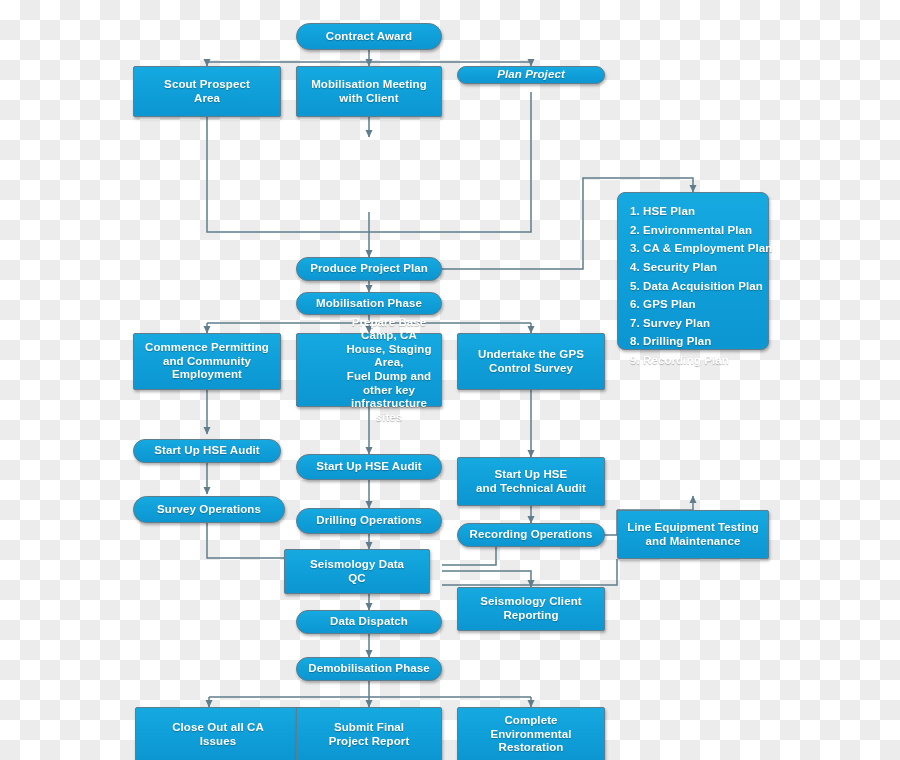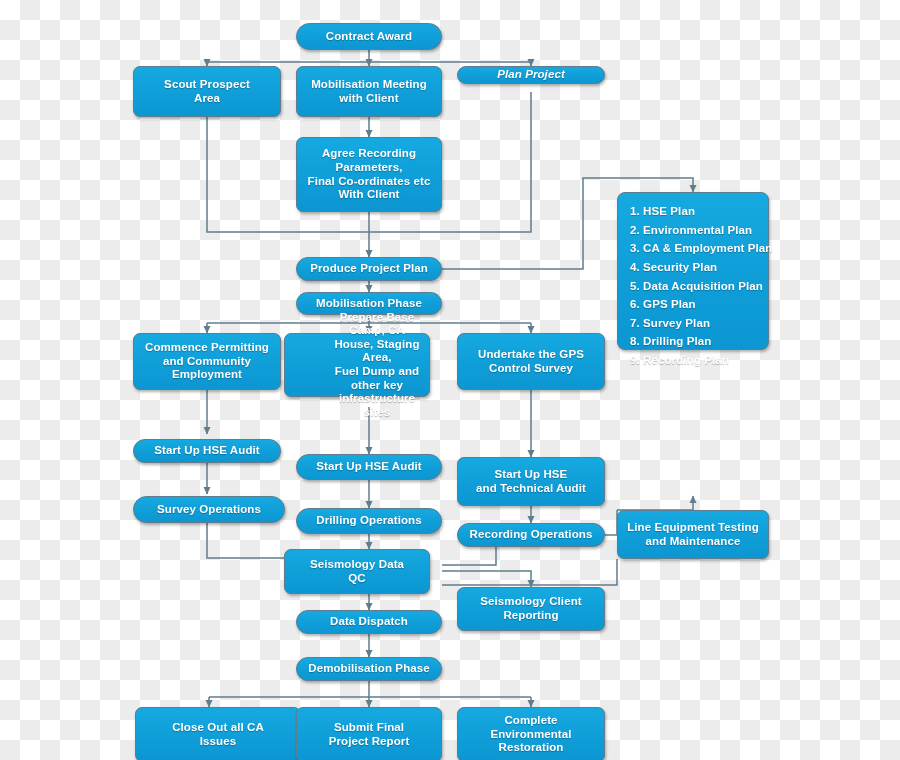--- a/index.html
+++ b/index.html
@@ -27,21 +27,21 @@
     align-items:center;
     justify-content:center;
     text-align:center;
     line-height:1.18;
     letter-spacing:.1px;
     text-shadow:0 1px 1px rgba(0,0,0,.28);
     box-shadow:1px 2px 3px rgba(0,0,0,.30);
     background-image:linear-gradient(to bottom,#16a9e0 0%,#0f9ed8 55%,#0c96d2 100%);
   }
   .pill{border-radius:14px;font-size:11.5px;padding:0 8px;}
-  .rect{border-radius:7px;font-size:11.5px;padding:0 8px;}
+  .rect{border-radius:2px;font-size:11.5px;padding:0 8px;}
   .listbox{
     border-radius:8px;
     display:block;
     text-align:left;
     padding:9px 12px;
     font-size:11.5px;
     font-weight:bold;
     line-height:1.62;
   }
   .listbox div{white-space:nowrap;}
@@ -121,39 +121,38 @@
       <path d="M531,677 L531,687" marker-end="url(#arr)"></path>
     </g>
   </svg>
 
   <div class="node pill" style="left:296px;top:3px;width:146px;height:27px;">Contract Award</div>
 
   <div class="node rect" style="left:133px;top:46px;width:148px;height:51px;">Scout Prospect<br>Area</div>
   <div class="node rect" style="left:296px;top:46px;width:146px;height:51px;">Mobilisation Meeting<br>with Client</div>
   <div class="node pill" style="left:457px;top:46px;width:148px;height:18px;font-style:italic;">Plan Project</div>
 
-  <div class="node rect" style="left:296px;top:117px;width:146px;height:75px;">Agree Recording<br>Parameters,<br>Final Co-ordinates etc<br>With Client</div>
 
   <div class="node listbox" style="left:617px;top:172px;width:152px;height:158px;">
     <div>1. HSE Plan</div>
     <div>2. Environmental Plan</div>
     <div>3. CA &amp; Employment Plan</div>
     <div>4. Security Plan</div>
     <div>5. Data Acquisition Plan</div>
     <div>6. GPS Plan</div>
     <div>7. Survey Plan</div>
     <div>8. Drilling Plan</div>
     <div>9. Recording Plan</div>
   </div>
 
   <div class="node pill" style="left:296px;top:237px;width:146px;height:24px;">Produce Project Plan</div>
   <div class="node pill" style="left:296px;top:272px;width:146px;height:23px;">Mobilisation Phase</div>
 
   <div class="node rect" style="left:133px;top:313px;width:148px;height:57px;">Commence Permitting<br>and Community<br>Employment</div>
-  <div class="node rect" style="left:284px;top:313px;width:146px;height:64px;padding-left:48px;">Prepare Base Camp, CA<br>House, Staging Area,<br>Fuel Dump and other key<br>infrastructure sites</div>
+  <div class="node rect" style="left:296px;top:313px;width:146px;height:74px;padding-left:48px;">Prepare Base Camp, CA<br>House, Staging Area,<br>Fuel Dump and other key<br>infrastructure sites</div>
   <div class="node rect" style="left:457px;top:313px;width:148px;height:57px;">Undertake the GPS<br>Control Survey</div>
 
   <div class="node pill" style="left:133px;top:419px;width:148px;height:24px;">Start Up HSE Audit</div>
   <div class="node pill" style="left:296px;top:434px;width:146px;height:26px;">Start Up HSE Audit</div>
   <div class="node rect" style="left:457px;top:437px;width:148px;height:49px;">Start Up HSE<br>and Technical Audit</div>
 
   <div class="node pill" style="left:133px;top:476px;width:152px;height:27px;">Survey Operations</div>
   <div class="node pill" style="left:296px;top:488px;width:146px;height:26px;">Drilling Operations</div>
   <div class="node pill" style="left:457px;top:503px;width:148px;height:24px;">Recording Operations</div>
   <div class="node rect" style="left:617px;top:490px;width:152px;height:49px;">Line Equipment Testing<br>and Maintenance</div>

